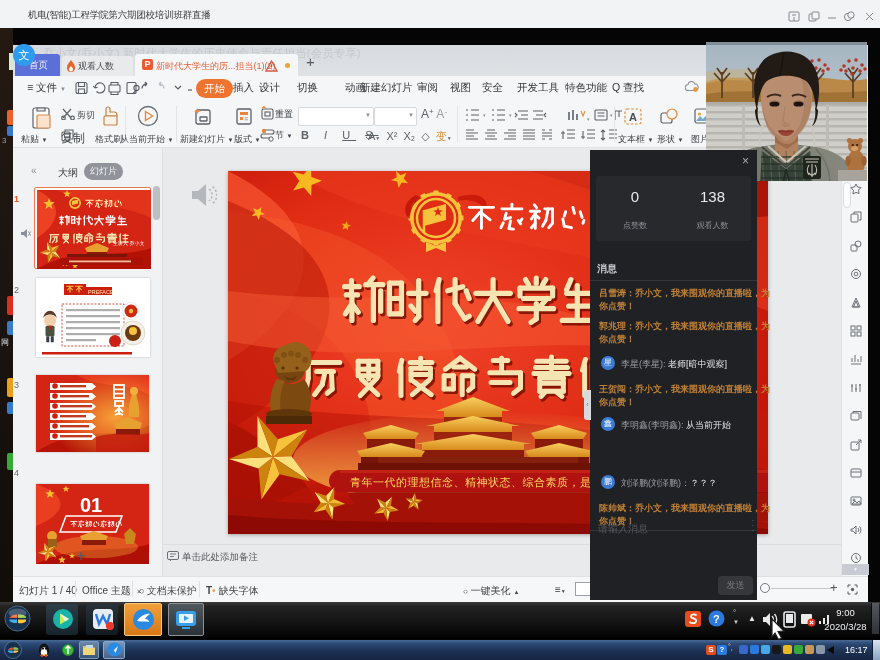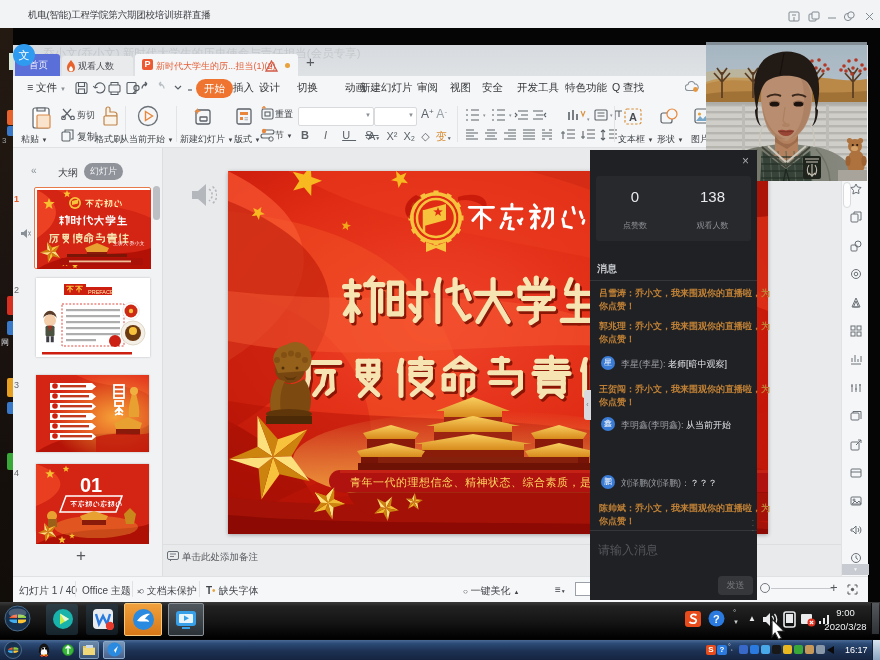--- a/index.html
+++ b/index.html
@@ -137,21 +137,21 @@
             <circle cx="11.5" cy="10" r="1.8"></circle>
           </g>
         </svg>
       <div class="abs" style="left:64px;top:7px;font-size:9px;color:#41454a;">剪切</div>
       <svg class="abs" style="left:48px;top:27px;" width="13" height="13" viewBox="0 0 13 13">
           <g stroke="#5c6269" fill="none" stroke-width="1.1">
             <rect x="1" y="3" width="8" height="9" rx="1"></rect>
             <path d="M4 3V1h8v9h-2"></path>
           </g>
         </svg>
-      <div class="abs" style="left:64px;top:28px;font-size:10px;color:#41454a;">复制</div>
+      <div class="abs" style="left:48px;top:28px;font-size:12px;color:#41454a;">复制</div>
       <svg class="abs" style="left:88px;top:4px;" width="18" height="24" viewBox="0 0 18 24">
           <g stroke="#c08448" fill="#faf3ea" stroke-width="1.2">
             <path d="M5 10V3a2 2 0 0 1 4 0v3h4a3 3 0 0 1 3 3v1z"></path>
             <rect x="3" y="10" width="13" height="9" rx="1"></rect>
           </g>
         </svg>
       <div class="abs" style="left:82px;top:31px;font-size:9px;color:#41454a;">格式刷</div>
       <div class="abs" style="left:112px;top:4px;width:1px;height:36px;background:#e2e4e6;"></div>
       <svg class="abs" style="left:124px;top:3px;" width="22" height="22" viewBox="0 0 22 22">
           <circle cx="11" cy="11" r="9.5" fill="none" stroke="#6a7077" stroke-width="1.3"></circle>
@@ -516,21 +516,21 @@
               <rect x="79" y="26" width="8" height="5"></rect>
               <path d="M83 31v9M83 33l-4 4M83 33l4 4M83 38l-4 2M83 38l4 2"></path>
             </g>
             <path d="M96 18c-2 10-4 14-3 24h10c1-10-1-14-3-24z" fill="#e8a030"></path>
             <circle cx="98" cy="16" r="4" fill="#f0b040"></circle>
             <path d="M78 48L92 42L106 48L104 54L80 54Z" fill="#e8a030"></path>
             <rect x="80" y="54" width="24" height="6" fill="#8a1a0a"></rect>
             <path d="M60 62C80 55 100 62 113 58L113 77L60 77Z" fill="#c41b0c" opacity="0.8"></path>
           </svg></div>
       <div class="abs" style="left:1px;top:320px;font-size:9px;color:#66696e;">4</div>
-      <div class="abs" style="left:23px;top:316px;width:113px;height:68px;box-shadow:0 0 2px rgba(0,0,0,.25);"><svg width="113" height="80" viewBox="0 0 113 80">
+      <div class="abs" style="left:23px;top:336px;width:113px;height:68px;box-shadow:0 0 2px rgba(0,0,0,.25);"><svg width="113" height="80" viewBox="0 0 113 80">
             <rect width="113" height="80" fill="#d42413"></rect>
             <path d="M0 0C35 12 30 30 0 42Z" fill="#ef4526" opacity="0.8"></path>
             <path d="M0 80C45 58 85 70 113 60L113 80Z" fill="#a80d03" opacity="0.85"></path>
             <polygon points="14.0,5.0 15.2,8.3 18.8,8.5 16.0,10.6 16.9,14.0 14.0,12.1 11.1,14.0 12.0,10.6 9.2,8.5 12.8,8.3" fill="#f8c030"></polygon>
             <polygon points="30.0,1.5 30.9,3.8 33.3,3.9 31.4,5.5 32.1,7.8 30.0,6.5 27.9,7.8 28.6,5.5 26.7,3.9 29.1,3.8" fill="#f8c030"></polygon>
             <text x="44" y="28" font-size="20" font-weight="bold" fill="#ffffff" font-family="Liberation Sans">01</text>
             <path d="M30 32h56l-6 16H24z" fill="none" stroke="#ffffff" stroke-width="1.5"></path>
             <g transform="translate(3.6,4) scale(0.9)" stroke="#ffffff" stroke-width="1.0" stroke-linecap="round" fill="none" opacity="1.0">
               <path d="M34.6 37.2L41.4 37.2"></path>
               <path d="M38.0 37.2L38.0 43.0"></path>
@@ -1290,21 +1290,21 @@
       <div class="abs" style="left:9px;top:170px;font-size:9px;font-weight:bold;color:#bf8035;line-height:13px;white-space:nowrap;">郭兆理：乔小文，我来围观你的直播啦，为<br>你点赞！</div>
       <div class="abs" style="left:11px;top:206px;width:14px;height:14px;border-radius:50%;background:#3a7bd5;color:#fff;font-size:8px;text-align:center;line-height:14px;">星</div>
       <div class="abs" style="left:31px;top:208px;font-size:9px;color:#9a9da2;white-space:nowrap;">李星(李星): <span style="color:#e4e6ea;">老师[暗中观察]</span></div>
       <div class="abs" style="left:9px;top:233px;font-size:9px;font-weight:bold;color:#bf8035;line-height:13px;white-space:nowrap;">王贺闯：乔小文，我来围观你的直播啦，为<br>你点赞！</div>
       <div class="abs" style="left:11px;top:267px;width:14px;height:14px;border-radius:50%;background:#3a7bd5;color:#fff;font-size:8px;text-align:center;line-height:14px;">鑫</div>
       <div class="abs" style="left:31px;top:269px;font-size:9px;color:#9a9da2;white-space:nowrap;">李明鑫(李明鑫): <span style="color:#e4e6ea;">从当前开始</span></div>
       <div class="abs" style="left:11px;top:325px;width:14px;height:14px;border-radius:50%;background:#3a7bd5;color:#fff;font-size:8px;text-align:center;line-height:14px;">鹏</div>
       <div class="abs" style="left:31px;top:327px;font-size:9px;color:#9a9da2;white-space:nowrap;">刘泽鹏(刘泽鹏)：<span style="color:#e4e6ea;">？？？</span></div>
       <div class="abs" style="left:9px;top:352px;font-size:9px;font-weight:bold;color:#bf8035;line-height:13px;white-space:nowrap;">陈帅斌：乔小文，我来围观你的直播啦，为<br>你点赞！</div>
       <div class="abs" style="left:0;top:380px;width:167px;height:1px;background:#35363a;"></div>
-      <div class="abs" style="left:8px;top:392px;font-size:12px;color:#55575c;">请输入消息</div>
+      <div class="abs" style="left:8px;top:372px;font-size:10px;color:#55575c;">请输入消息</div>
       <div class="abs" style="left:128px;top:426px;width:35px;height:19px;background:#36373b;border-radius:4px;color:#77797e;font-size:9px;text-align:center;line-height:19px;">发送</div>
       <div class="abs" style="right:3px;top:368px;font-size:7px;color:#6a6d72;line-height:5px;">·<br>·<br>·</div>
     </div>
     <div class="abs" style="left:584px;top:362px;width:7px;height:30px;background:#d8dadd;border-radius:3px 0 0 3px;color:#70757a;font-size:7px;text-align:center;line-height:30px;">‹</div>
     <div class="abs" style="left:0px;top:574px;width:880px;height:37px;background:linear-gradient(180deg,#3a3a3a 0%,#222 12%,#141414 55%,#000 100%);">
       <svg class="abs" style="left:4px;top:3px;" width="27" height="27" viewBox="0 0 27 27">
         <circle cx="13.5" cy="13.5" r="12.5" fill="#17304e" stroke="#4a6a88" stroke-width="1"></circle>
         <g>
           <path d="M5.5 12.6C8.5 9.8 12 9.4 13 9.6V13h-7.5z" fill="#ef5a2e"></path>
           <path d="M14 9.6c3-.6 6 .2 8 1.8V13H14z" fill="#8ecc44"></path>

